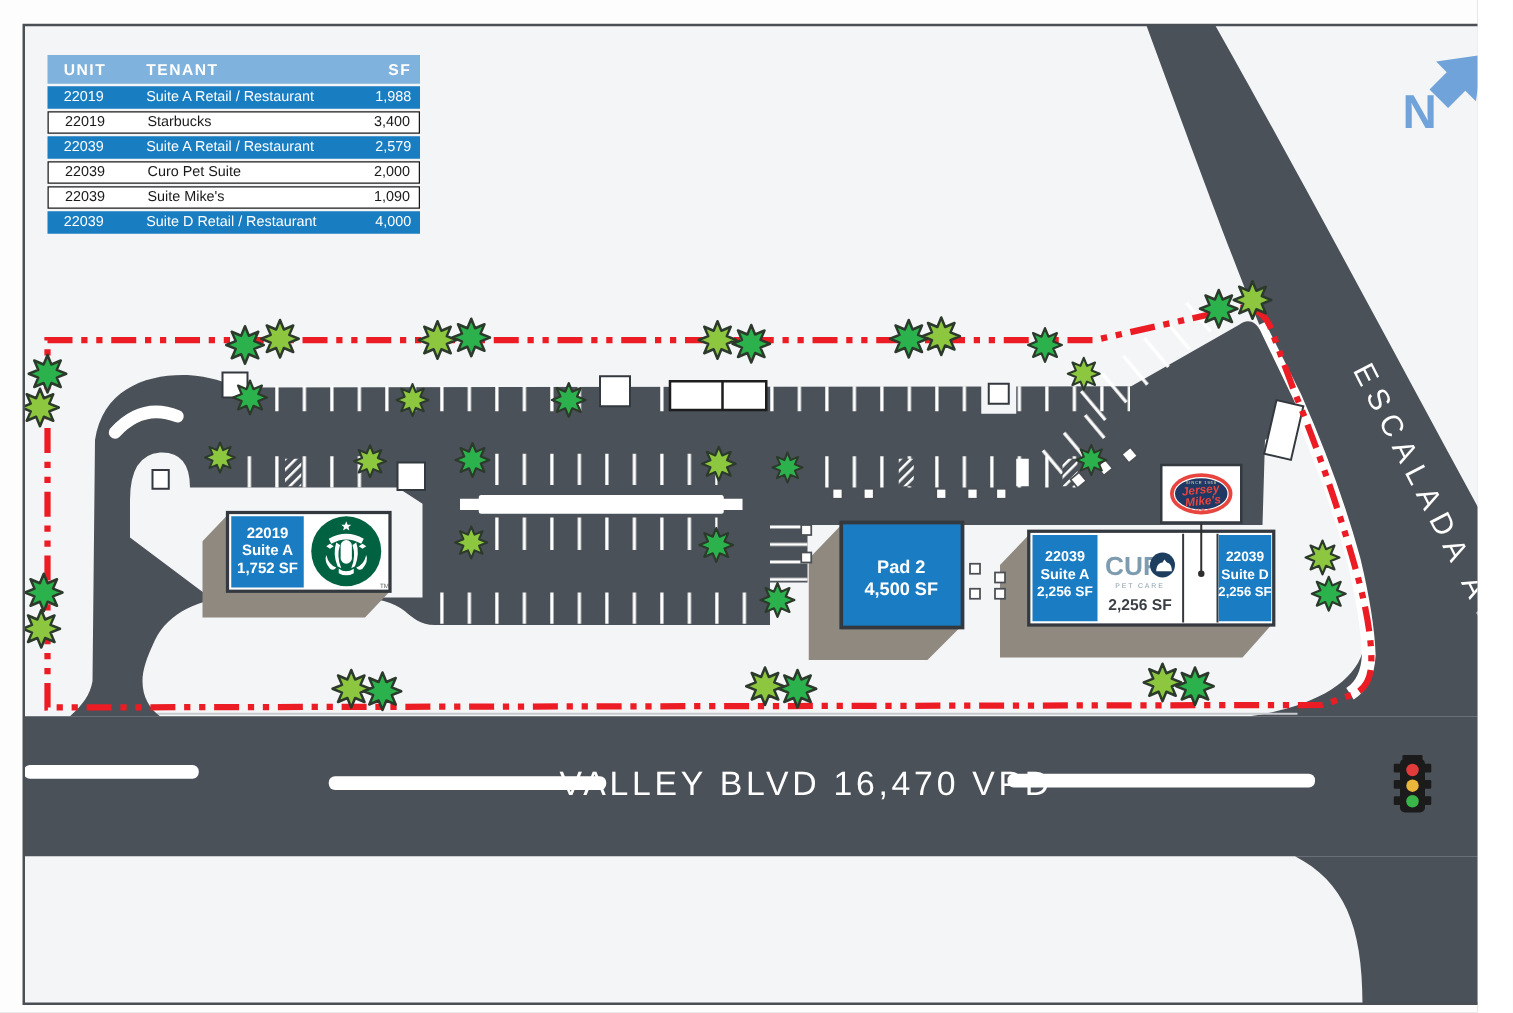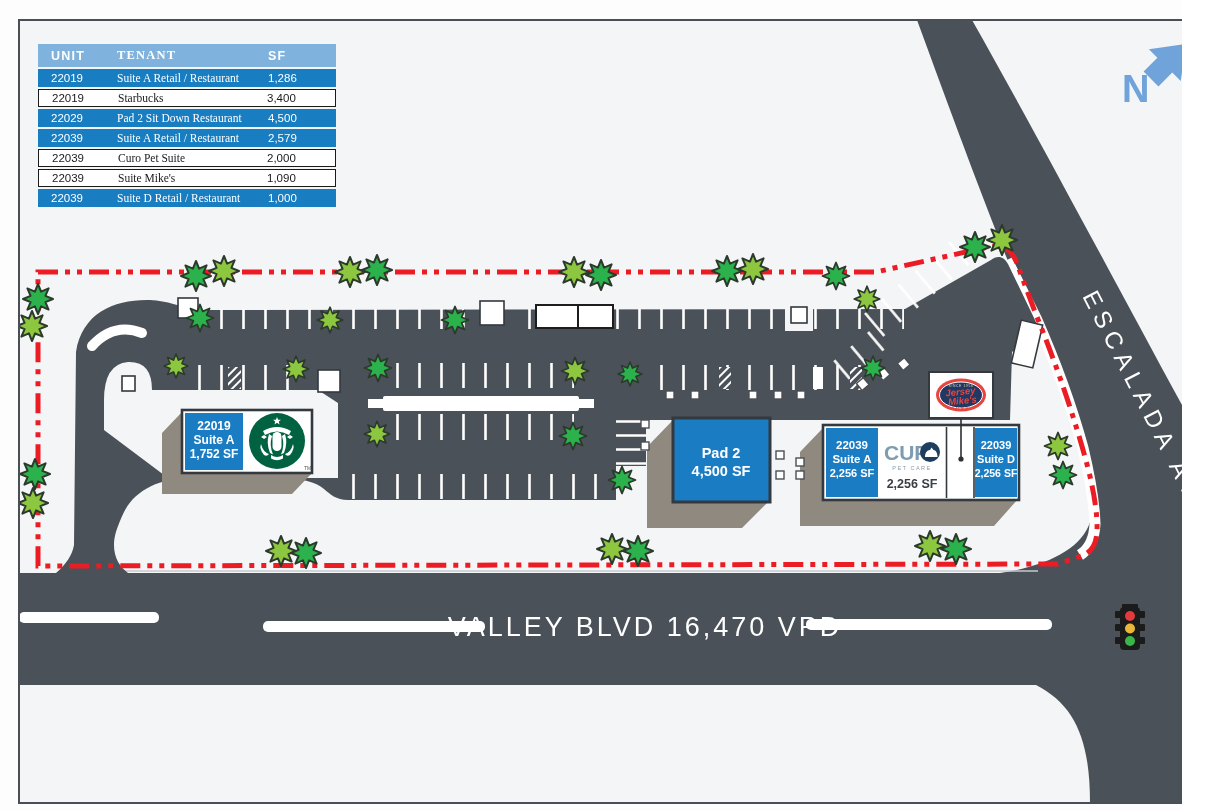--- a/index.html
+++ b/index.html
@@ -7,73 +7,68 @@
          font-family:"Liberation Sans",sans-serif;}
   svg text{font-family:"Liberation Sans",sans-serif;}
   
   .site-table{position:absolute;left:38px;top:44px;width:298px;z-index:5;}
   .t-head{background:#7FB2DC;color:#fff;height:23px;display:flex;align-items:center;
           font-size:12.5px;font-weight:700;letter-spacing:1.2px;}
   .t-row{height:18.5px;display:flex;align-items:center;font-size:11.5px;margin-top:1.5px;}
   .t-row.blue{background:#187DC1;color:#fff;font-weight:500;}
   .t-row.white{background:#ffffff;color:#1a1a1a;border:1px solid #1a1a1a;font-weight:500;height:16.5px;}
   .c-unit{width:66px;padding-left:13px;}
-  .c-tenant{flex:1;font-family:Liberation Serif, serif;}
-  .c-sf{width:50px;text-align:left;padding-right:18px;}
+  .c-tenant{flex:1;}
+  .c-sf{width:50px;text-align:right;padding-right:7px;}
   .tree{stroke:#2b3a2b;stroke-width:2;stroke-linejoin:round;}
   .tL{fill:#8DC63F;} .tD{fill:#2BB24C;}
   .sq{fill:#fff;stroke:#33393f;stroke-width:1.6;}
   .bsq{fill:#fff;stroke:#4a4f55;stroke-width:1.4;}
 </style>
 </head>
 <body>
 
 <div id="stage">
 
 
 <div class="site-table">
   <div class="t-head">
     <span class="c-unit">UNIT</span>
     <span class="c-tenant">TENANT</span>
     <span class="c-sf">SF</span>
   </div>
   <div class="t-row blue">
     <span class="c-unit">22019</span>
     <span class="c-tenant">Suite A Retail / Restaurant</span>
-    <span class="c-sf">1,286</span>
+    <span class="c-sf">1,988</span>
   </div>
   <div class="t-row white">
     <span class="c-unit">22019</span>
     <span class="c-tenant">Starbucks</span>
     <span class="c-sf">3,400</span>
   </div>
   <div class="t-row blue">
-    <span class="c-unit">22029</span>
-    <span class="c-tenant">Pad 2 Sit Down Restaurant</span>
-    <span class="c-sf">4,500</span>
-  </div>
-  <div class="t-row blue">
     <span class="c-unit">22039</span>
     <span class="c-tenant">Suite A Retail / Restaurant</span>
     <span class="c-sf">2,579</span>
   </div>
   <div class="t-row white">
     <span class="c-unit">22039</span>
     <span class="c-tenant">Curo Pet Suite</span>
     <span class="c-sf">2,000</span>
   </div>
   <div class="t-row white">
     <span class="c-unit">22039</span>
     <span class="c-tenant">Suite Mike's</span>
     <span class="c-sf">1,090</span>
   </div>
   <div class="t-row blue">
     <span class="c-unit">22039</span>
     <span class="c-tenant">Suite D Retail / Restaurant</span>
-    <span class="c-sf">1,000</span>
+    <span class="c-sf">4,000</span>
   </div>
 </div>
 
 <svg width="1210" height="810" viewBox="0 0 1210 810">
   <defs>
     <clipPath id="frameClip">
           <rect x="19" y="20" width="1181" height="783"></rect>
         </clipPath>
     <pattern id="pstall" width="22" height="60" patternUnits="userSpaceOnUse">
       <line x1="1.5" y1="0" x2="1.5" y2="60" stroke="#fff" stroke-width="2.6"></line>

